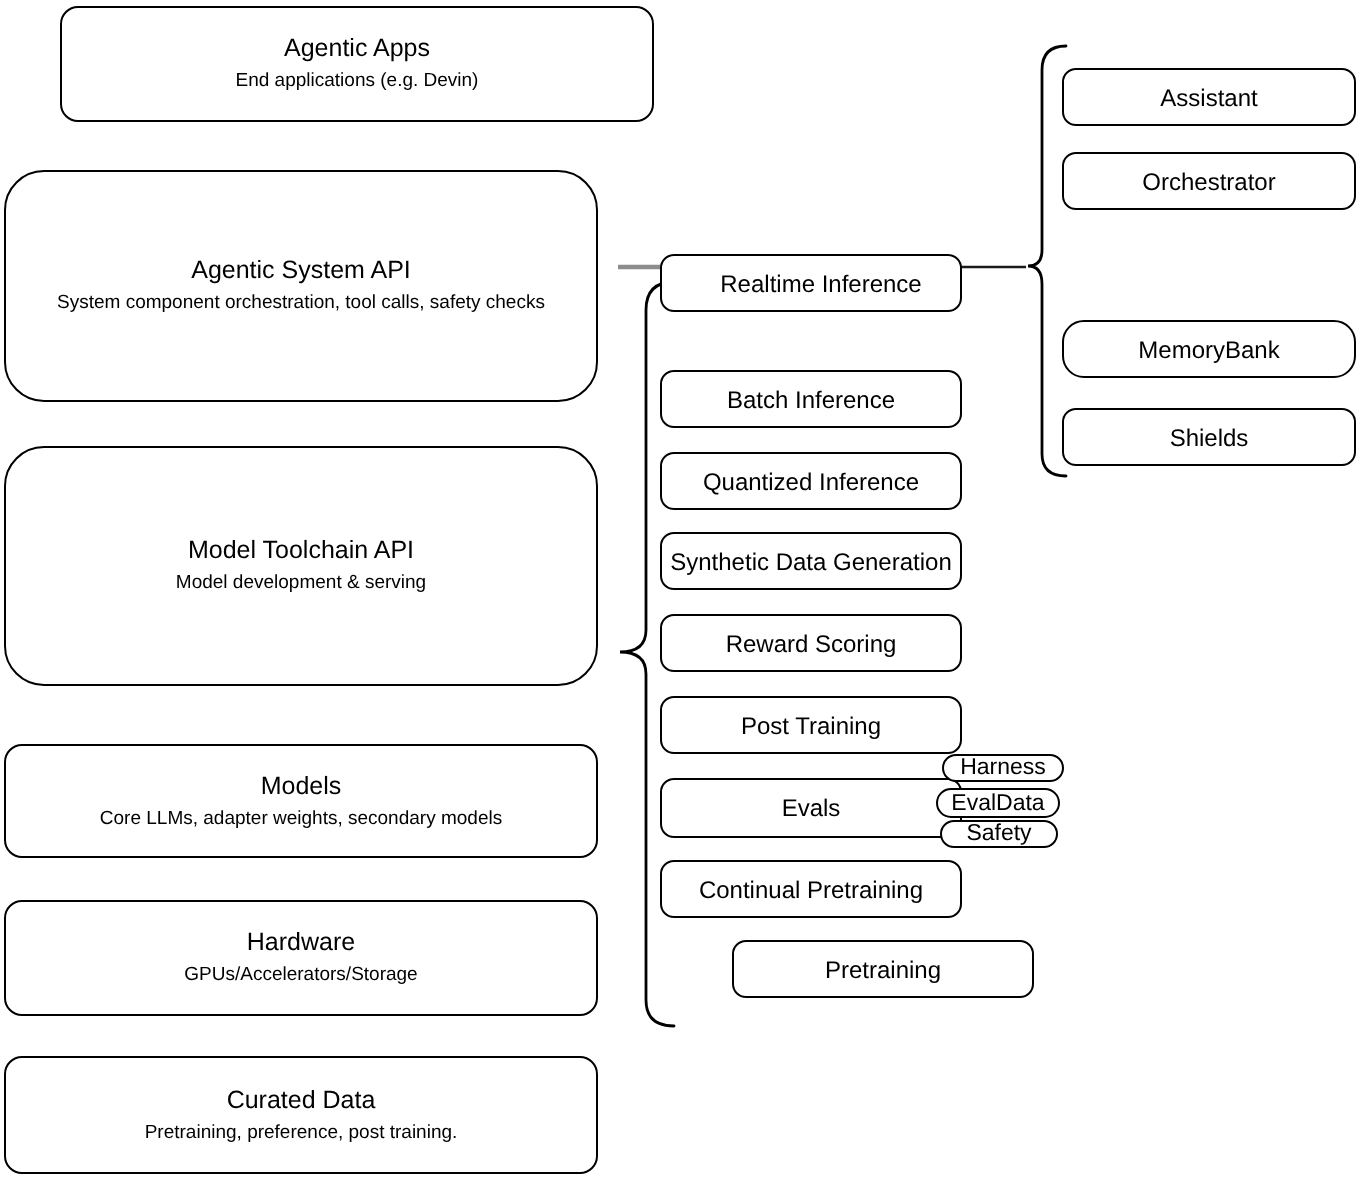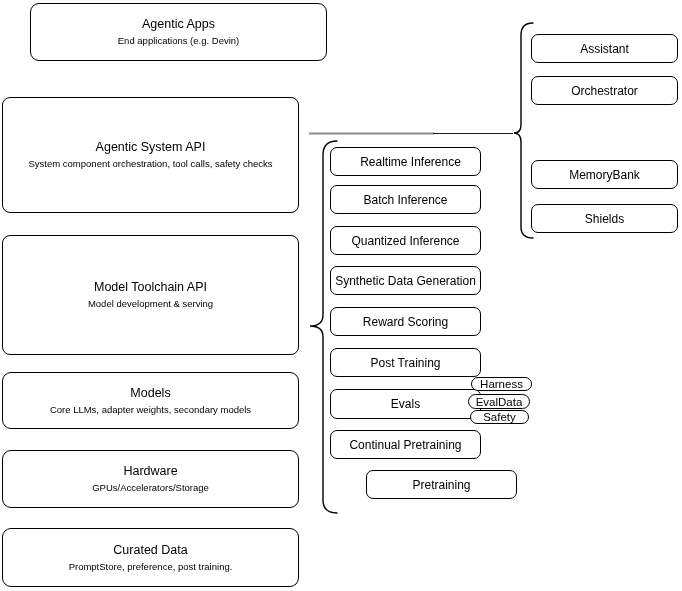--- a/index.html
+++ b/index.html
@@ -30,21 +30,21 @@
     flex-direction: column;
     align-items: center;
     justify-content: center;
     text-align: center;
   }
   .stack-box {
     left: 2px;
     width: 297px;
     border-radius: 9px;
   }
-  .stack-box.big { border-radius: 8px; margin-top: 12px; }
+  .stack-box.big { border-radius: 20px; }
   .stack-box .title {
     font-size: 12.5px;
     line-height: 15px;
   }
   .stack-box .subtitle {
     font-size: 9.5px;
     line-height: 12px;
     margin-top: 3px;
   }
   .node {
@@ -112,35 +112,35 @@
     <div class="subtitle">Core LLMs, adapter weights, secondary models</div>
   </div>
 
   <div class="box stack-box" style="top:450px;height:58px;">
     <div class="title">Hardware</div>
     <div class="subtitle">GPUs/Accelerators/Storage</div>
   </div>
 
   <div class="box stack-box" style="top:528px;height:59px;align-items:center;">
     <div class="title">Curated Data</div>
-    <div class="subtitle">PromptStore, preference, post training.</div>
+    <div class="subtitle">Pretraining, preference, post training.</div>
   </div>
 
-  <div class="box node mid-node" style="top:147px;padding-left:10px;">Realtime Inference</div>
+  <div class="box node mid-node" style="top:127px;padding-left:10px;">Realtime Inference</div>
   <div class="box node mid-node" style="top:185px;">Batch Inference</div>
   <div class="box node mid-node" style="top:226px;">Quantized Inference</div>
   <div class="box node mid-node" style="top:266px;">Synthetic Data Generation</div>
   <div class="box node mid-node" style="top:307px;">Reward Scoring</div>
   <div class="box node mid-node" style="top:348px;">Post Training</div>
   <div class="box node mid-node" style="top:389px;height:30px;">Evals</div>
   <div class="box node mid-node" style="top:430px;">Continual Pretraining</div>
   <div class="box node mid-node" style="top:470px;margin-left:36px;">Pretraining</div>
 
   <div class="pill" style="left:471px;top:377px;width:61px;height:14px;">Harness</div>
   <div class="pill" style="left:468px;top:394px;width:62px;height:15px;">EvalData</div>
   <div class="pill" style="left:470px;top:410px;width:59px;height:14px;">Safety</div>
 
   <div class="box node right-node" style="top:34px;">Assistant</div>
   <div class="box node right-node" style="top:76px;">Orchestrator</div>
-  <div class="box node right-node" style="top:160px;">MemoryBank</div>
+  <div class="box node right-node" style="top:160px;border-radius:11px;">MemoryBank</div>
   <div class="box node right-node" style="top:204px;">Shields</div>
 
 </div>
 
 </body></html>

